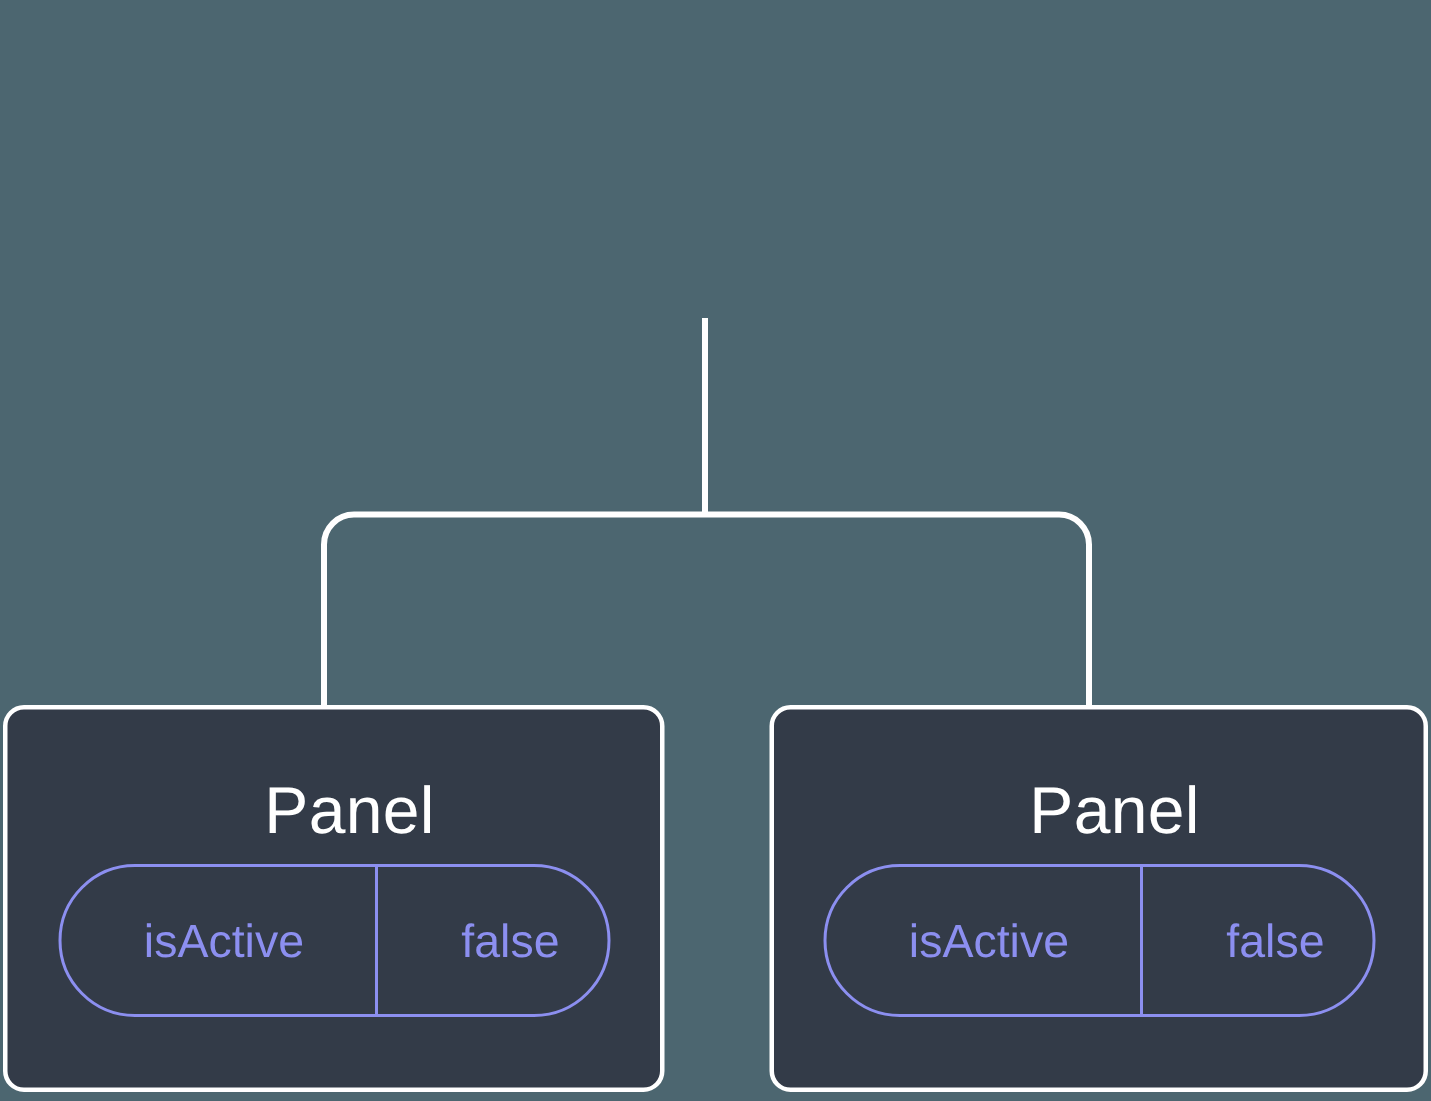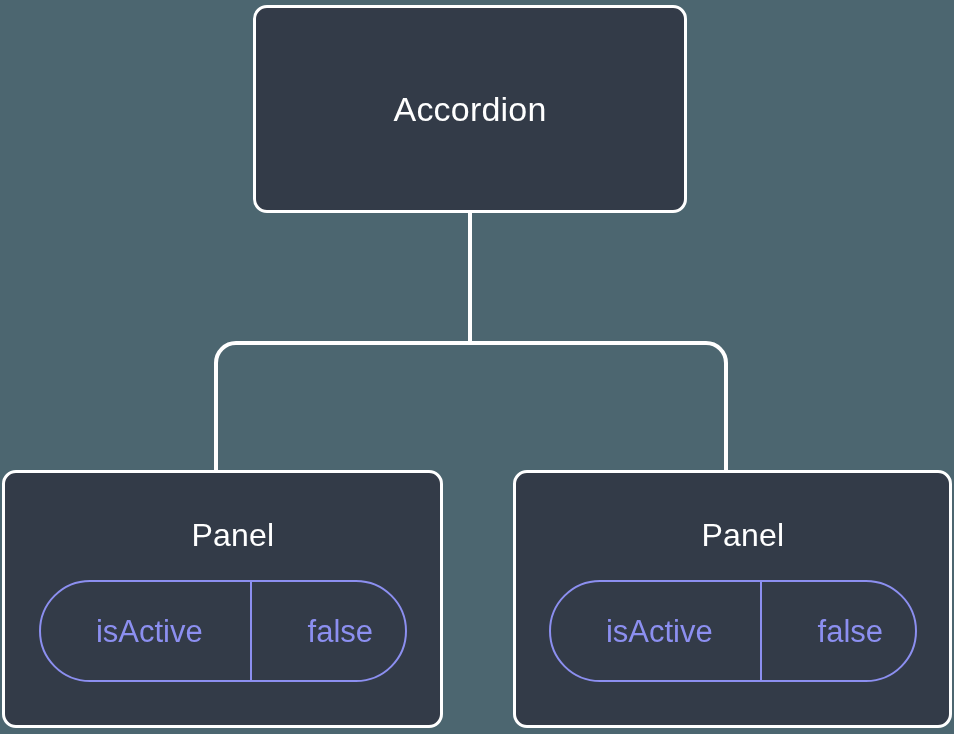--- a/index.html
+++ b/index.html
@@ -81,31 +81,31 @@
   }
   #node-panel-0 {
     left: 2px;
     width: 441px;
   }
   #node-panel-1 {
     left: 513px;
     width: 439px;
   }
   .panel-node .node-title {
-    font-size: 32px;
+    font-size: 44px;
     margin-left: 21px;
   }
 
   
   .state-pill {
     position: relative;
     display: flex;
     align-items: stretch;
     box-sizing: border-box;
-    margin-top: 29px;
+    margin-top: 13px;
     height: 102px;
     border: 2px solid #8c8ff0;
     border-radius: 51px;
     background: transparent;
     overflow: hidden;
   }
   .pill-cell {
     display: flex;
     align-items: center;
     justify-content: center;
@@ -135,23 +135,20 @@
 
   <svg id="edges" viewBox="0 0 954 734" width="954" height="734" xmlns="http://www.w3.org/2000/svg">
 
     <path d="M 470 212 L 470 343"></path>
 
     <path d="M 470 343 L 236 343 A 20 20 0 0 0 216 363 L 216 472"></path>
 
     <path d="M 470 343 L 706 343 A 20 20 0 0 1 726 363 L 726 472"></path>
   </svg>
 
-  <div class="node" id="node-accordion">
-    <div class="node-title">Accordion</div>
-  </div>
 
   <div class="node panel-node" id="node-panel-0">
     <div class="node-title">Panel</div>
     <div class="state-pill">
       <div class="pill-cell pill-key">isActive</div>
       <div class="pill-cell pill-value">false</div>
     </div>
   </div>
 
   <div class="node panel-node" id="node-panel-1">

